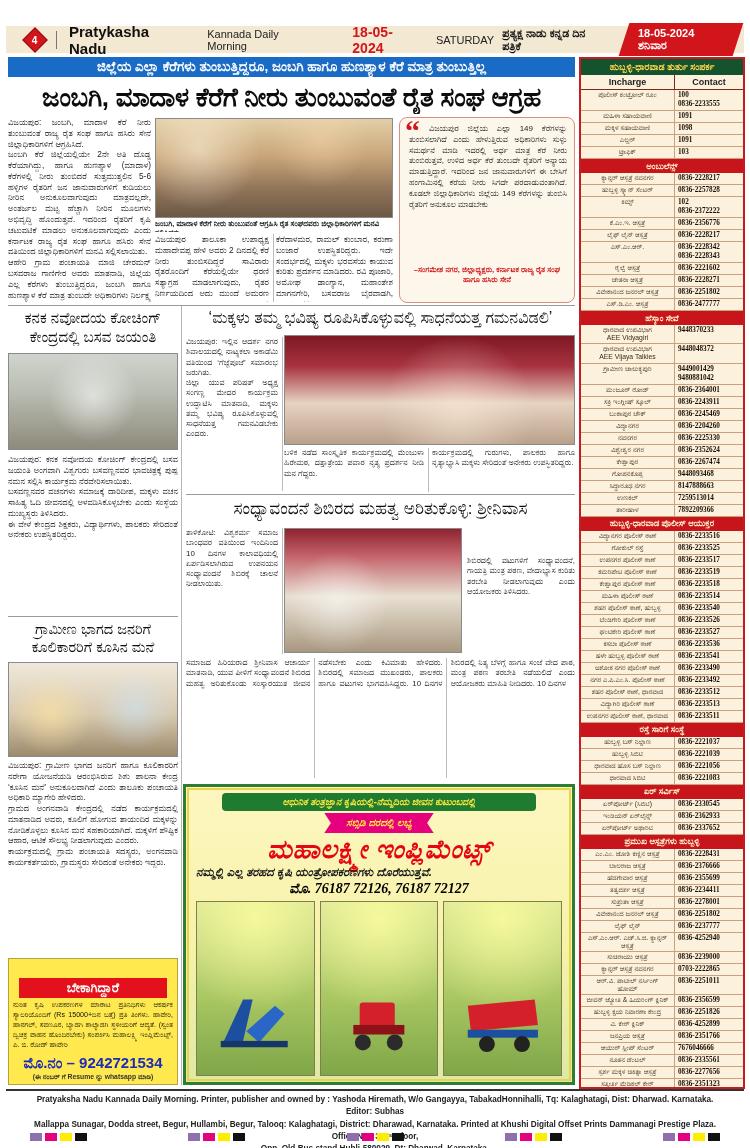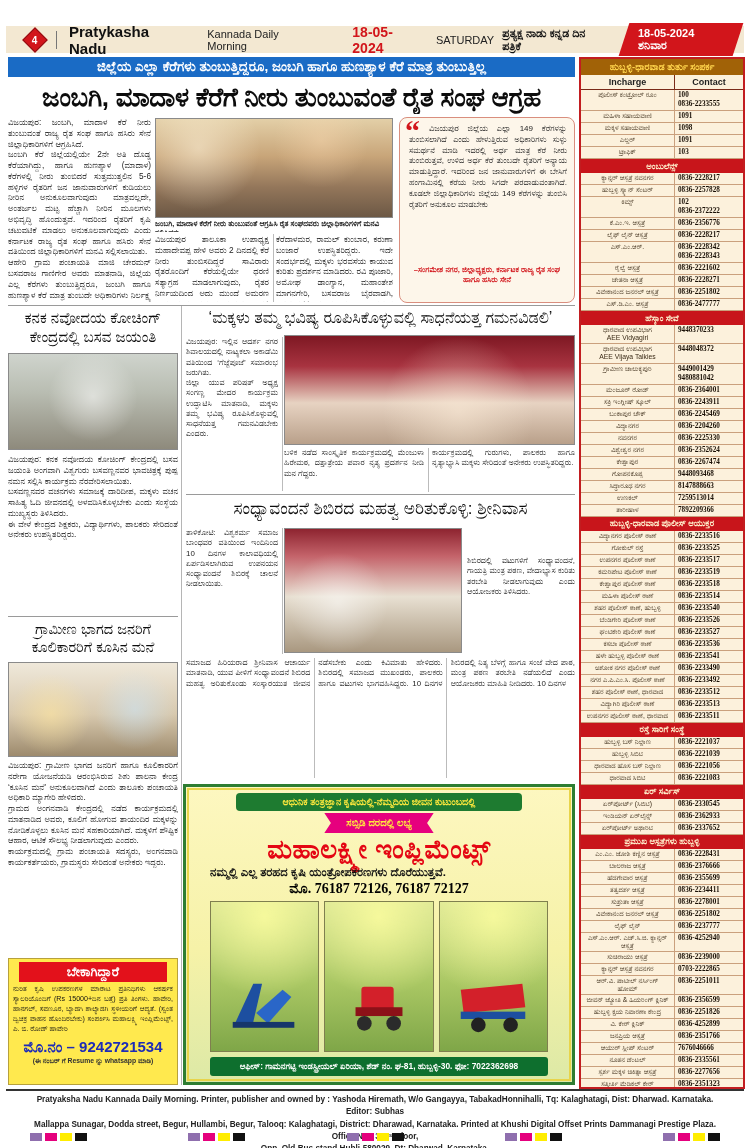--- a/index.html
+++ b/index.html
@@ -54,45 +54,45 @@
   
   .quotebox{position:absolute;left:399px;top:117px;width:176px;height:186px;border:1.2px solid #d98e7e;
             border-radius:8px;background:#fdf6ea;box-sizing:border-box;padding:6px 7px 4px 7px;}
   .quote-mark{position:absolute;left:5px;top:-2px;font-size:30px;font-weight:bold;color:var(--accent-red);
               font-family:"Liberation Serif","DejaVu Serif",serif;line-height:1;}
   .quote-text{font-size:8px;line-height:1.35;text-align:justify;color:#222;margin-left:2px;height:138px;overflow:hidden;text-indent:20px;}
   .quote-attr{font-size:7.6px;font-weight:bold;color:var(--accent-red);text-align:center;line-height:1.3;margin-top:3px;}
   
   .sidebar{position:absolute;left:579px;top:57px;width:166px;height:1032px;border:2px solid #c21d20;
            background:var(--sidebar-bg);box-sizing:border-box;display:flex;flex-direction:column;overflow:hidden;}
-  .sb-title{background:#a16207;color:var(--sidebar-header-text);font-weight:bold;font-size:9.3px;
+  .sb-title{background:#14532d;color:var(--sidebar-header-text);font-weight:bold;font-size:9.3px;
             text-align:center;padding:2.5px 1px;flex:0 0 auto;}
   .sb-colhead{display:flex;border-bottom:1px solid #7a2a18;font-weight:bold;font-size:9px;color:#222;}
   .sb-colhead .c1{flex:0 0 58%;text-align:center;padding:2px;border-right:0.5px solid #7a2a18;box-sizing:border-box;}
   .sb-colhead .c2{flex:1;text-align:center;padding:2px;}
   .sb-body{flex:1;overflow:hidden;display:flex;flex-direction:column;}
   .sb-sec{background:#c8151b;color:#fff3cf;font-weight:bold;font-size:8.4px;text-align:center;padding:1.5px 0;}
   .sb-row{display:flex;border-bottom:0.5px solid #caa07d;}
   .sb-name{flex:0 0 58%;padding:1px 2px;font-size:6.8px;text-align:center;color:#3a2a16;
            border-right:0.5px solid #caa07d;box-sizing:border-box;white-space:pre-line;line-height:1.2;}
   .sb-contact{flex:1;padding:1px 3px;font-size:7.2px;font-weight:bold;color:#190f05;
               white-space:pre-line;line-height:1.25;font-family:"Liberation Serif","DejaVu Serif",serif;}
   
   .classified{position:absolute;left:8px;top:958px;width:170px;height:127px;background:var(--classified-yellow);
-              border:1px solid #b7a13c;box-sizing:border-box;padding:3px 4px;}
+              border:1px solid #b7a13c;box-sizing:border-box;padding:19px 4px;}
   .cl-head{background:#e3111b;color:#fff;font-weight:800;font-size:13px;text-align:center;padding:2px 0;margin:0 6px 3px 6px;}
   .cl-body{font-size:7.1px;line-height:1.4;text-align:justify;color:#111;}
   .cl-phone{color:var(--phone-blue);font-weight:800;font-size:15px;text-align:center;margin-top:3px;}
   .cl-note{font-size:6.8px;font-weight:bold;text-align:center;color:#333;margin-top:1px;}
   
   .ad{position:absolute;left:183px;top:784px;width:392px;height:301px;box-sizing:border-box;
       border:3px solid #2e7d32;outline:2px solid #e8d44a;outline-offset:-6px;
       background:linear-gradient(180deg,#fdf7c0 0%,#f6f2a8 55%,#dceadz 100%);
       background:linear-gradient(180deg,#fdf7c0 0%,#f6f2a8 55%,#dde9a6 100%);
-      padding:6px 24px;display:flex;flex-direction:column;gap:2px;}
+      padding:6px 10px;display:flex;flex-direction:column;gap:2px;font-style:italic;}
   .ad-topbar{background:var(--ad-green);color:#ffe93d;font-weight:bold;font-size:9.5px;text-align:center;
              border-radius:4px;padding:3px 0;margin:0 26px;}
   .ad-ribbon{align-self:center;background:var(--ad-magenta);color:#ffe93d;font-weight:bold;font-size:10px;
              padding:4px 22px;clip-path:polygon(0 0,100% 0,94% 50%,100% 100%,0 100%,6% 50%);}
   .ad-title{color:var(--ad-title-red);font-weight:800;font-size:26px;text-align:center;line-height:1.1;letter-spacing:0.5px;}
   .ad-line{font-size:11.5px;font-weight:bold;text-align:left;color:#111;}
   .ad-phones{font-size:14px;font-weight:800;text-align:center;color:#000;font-family:"Liberation Serif","DejaVu Serif",serif;}
   .ad-products{display:flex;gap:5px;flex:1;margin-top:2px;}
   .ad-prod{flex:1;border:1px solid #7f7f4f;background:radial-gradient(circle at 50% 10%,rgba(255,255,160,.8),transparent 55%),
            linear-gradient(180deg,#d8e494 0%,#a9c763 55%,#7fa648 100%);
@@ -208,21 +208,20 @@
       </div>
       <div class="ad-prod">
         <svg viewBox="0 0 60 40">
           <polygon points="8,10 50,6 52,22 10,26" fill="#d3202a"></polygon>
           <rect x="8" y="25" width="44" height="5" fill="#1d4fa0"></rect>
           <circle cx="20" cy="34" r="5" fill="#222"></circle>
           <circle cx="42" cy="34" r="5" fill="#222"></circle>
         </svg>
       </div>
     </div>
-    <div class="ad-bottombar">ಆಫೀಸ್: ಗಾಮನಗಟ್ಟಿ ಇಂಡಸ್ಟ್ರೀಯಲ್ ಏರಿಯಾ, ಶೆಡ್ ನಂ. ಘ-81, ಹುಬ್ಬಳ್ಳಿ-30. ಫೋ: 7022362698</div>
   </div>
 
   <div class="sidebar">
     <div class="sb-title">ಹುಬ್ಬಳ್ಳಿ-ಧಾರವಾಡ ತುರ್ತು ಸಂಪರ್ಕ</div>
     <div class="sb-colhead">
       <div class="c1">Incharge</div>
       <div class="c2">Contact</div>
     </div>
     <div class="sb-body">
         <div class="sb-row">

